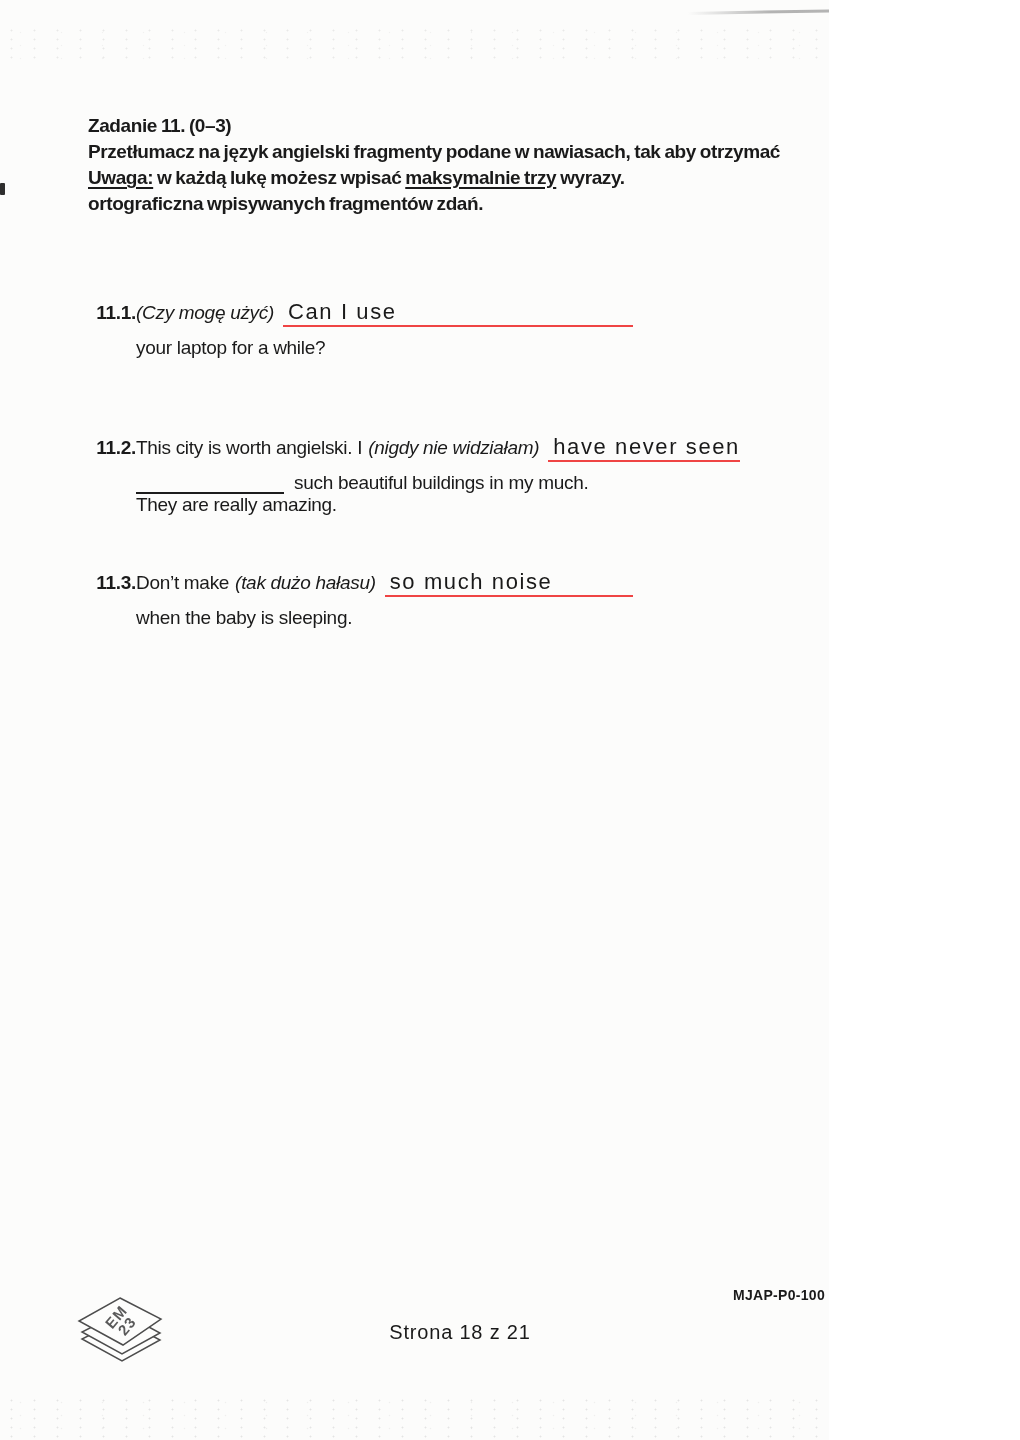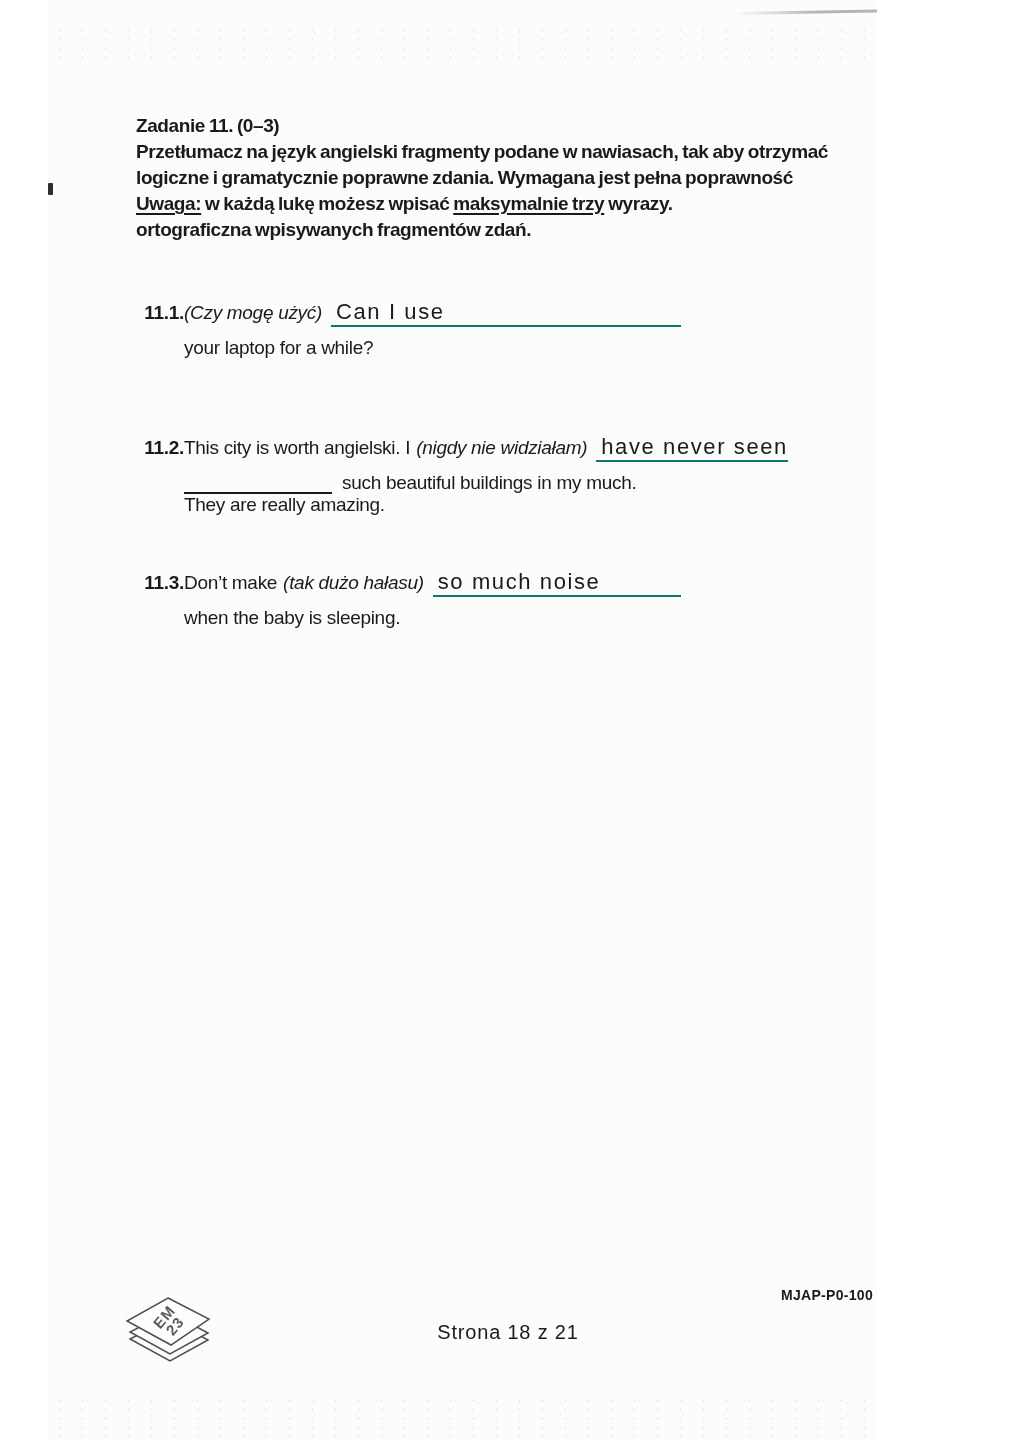--- a/index.html
+++ b/index.html
@@ -7,21 +7,20 @@
     width: 1020px; height: 1440px;
     background: #ffffff;
     font-family: "Liberation Sans", sans-serif;
     color: #1a1a1a;
   }
   .page {
     position: absolute; inset: 0;
     width: 829px; height: 1440px;
     background: #fcfcfb;
     overflow: hidden;
-    margin-left: 48px;
   }
   
   .noise-band {
     position: absolute; left: 0; width: 100%;
     background-image:
       radial-gradient(circle, rgba(120,120,120,.30) 0.6px, transparent 1.3px),
       radial-gradient(circle, rgba(150,150,150,.22) 0.5px, transparent 1.1px);
     background-size: 23px 9px, 41px 13px;
     opacity: .5;
   }
@@ -52,21 +51,21 @@
   #item3 { top: 569px; }
   .row {
     display: flex; align-items: baseline;
     font-size: 19px; letter-spacing: -0.3px;
   }
   .num { font-weight: 700; width: 48px; flex: none; text-align: right; }
   .lead { white-space: nowrap; margin-right: 6px; }
   .it { font-style: italic; white-space: nowrap; }
   .blank {
     flex: 1; margin-left: 9px;
-    border-bottom: 2px solid #0f766e;
+    border-bottom: 2px solid #ef4444;
   }
   .ans { font-size: 22px; letter-spacing: 1.6px; padding-left: 5px; white-space: nowrap; }
   .cont {
     margin-left: 48px; margin-top: 10px;
     font-size: 19px; letter-spacing: -0.3px;
   }
   .blank-fixed {
     display: inline-block; width: 148px; height: 16px;
     border-bottom: 2px solid #1c1c1c;
     vertical-align: -5px; margin-right: 10px;
@@ -92,21 +91,20 @@
 <div class="page">
 
   <div class="noise-band noise-top"></div>
   <div class="noise-band noise-bottom"></div>
   <div class="streak"></div>
   <div class="edge-mark"></div>
 
   <div class="header">
     <div class="line">Zadanie 11. (0–3)</div>
     <div class="line">Przetłumacz na język angielski fragmenty podane w nawiasach, tak aby otrzymać</div>
-    <div class="line">logiczne i gramatycznie poprawne zdania. Wymagana jest pełna poprawność</div>
     <div class="line note">
       <span class="u">Uwaga:</span><span> w każdą lukę możesz wpisać </span><span class="u">maksymalnie trzy</span><span> wyrazy.</span>
     </div>
     <div class="line">ortograficzna wpisywanych fragmentów zdań.</div>
   </div>
 
   <section class="item" id="item1">
     <div class="row">
       <span class="num">11.1.</span>
       <span class="it">(Czy mogę użyć)</span>

